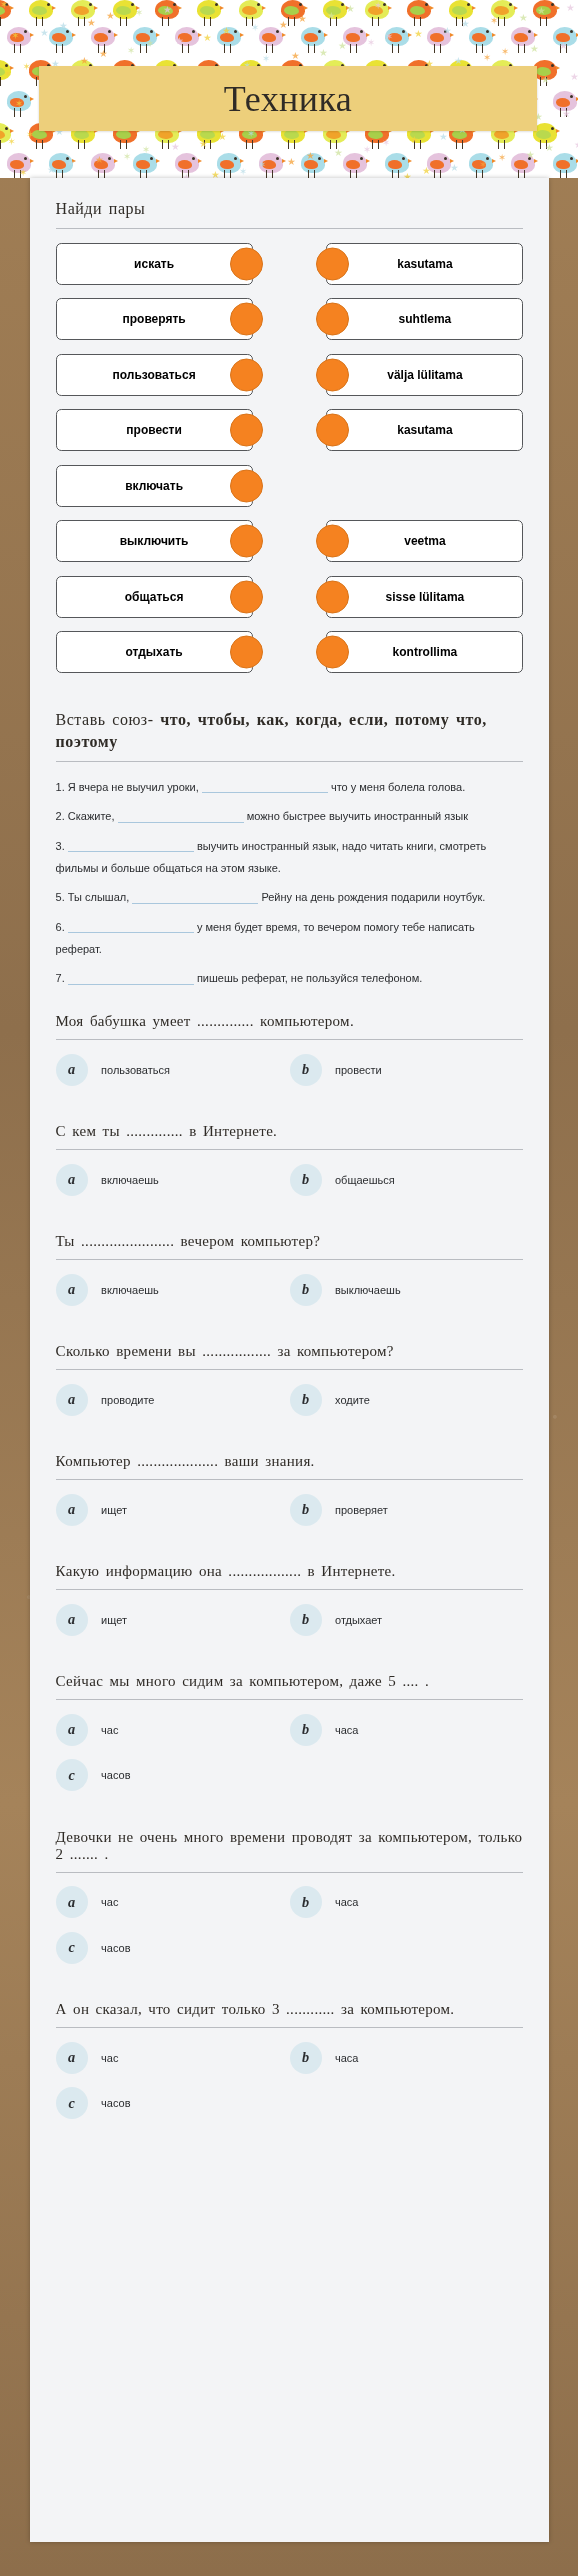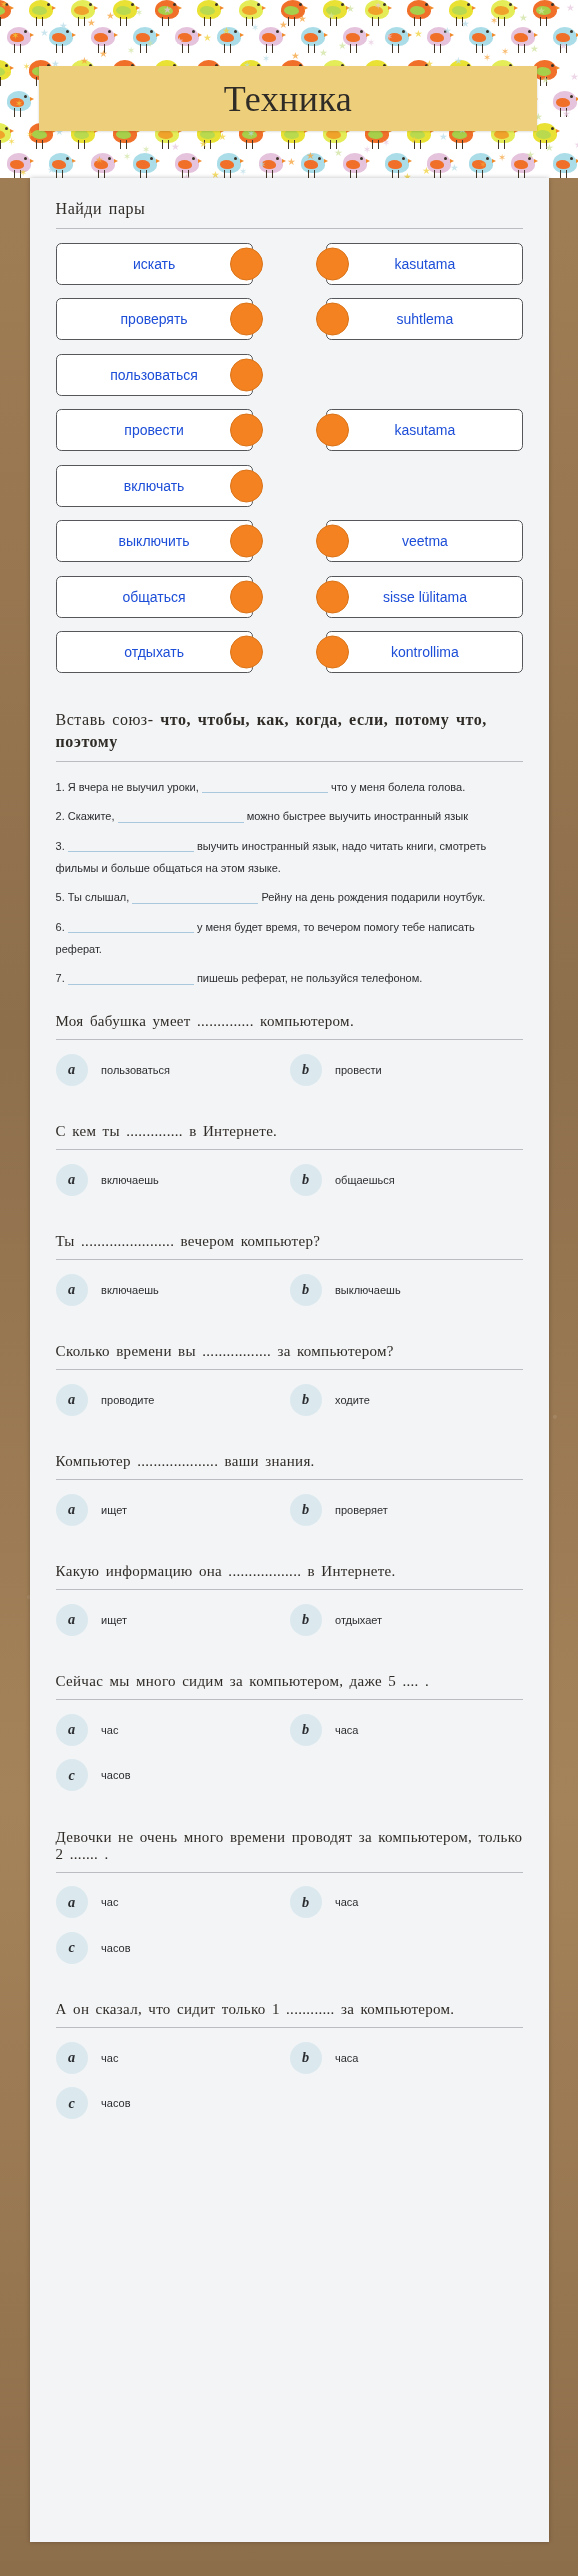--- a/index.html
+++ b/index.html
@@ -163,22 +163,23 @@
   .chip-wrap { position: relative; width: 197px; height: 42px; }
   .chip {
     position: absolute;
     inset: 0;
     background: #ffffff;
     border: 0.8px solid #55575a;
     border-radius: 5.3px;
     display: flex;
     align-items: center;
     justify-content: center;
-    font-size: 14px;
-    color: #1d4ed8;
+    font-size: 12px;
+    color: #000000;
+    font-weight: bold;
   }
   .dot {
     position: absolute;
     top: 50%;
     transform: translateY(-50%);
     width: 33px; height: 33px;
     border-radius: 50%;
     background: #f58220;
     border: 0.8px solid #d9741a;
     z-index: 3;
@@ -1070,20 +1071,24 @@
           <div class="chip-wrap right">
             <div class="chip">suhtlema</div>
             <div class="dot"></div>
           </div>
         </div>
         <div class="pair-row">
           <div class="chip-wrap left">
             <div class="chip">пользоваться</div>
             <div class="dot"></div>
           </div>
+          <div class="chip-wrap right">
+            <div class="chip">välja lülitama</div>
+            <div class="dot"></div>
+          </div>
         </div>
         <div class="pair-row">
           <div class="chip-wrap left">
             <div class="chip">провести</div>
             <div class="dot"></div>
           </div>
           <div class="chip-wrap right">
             <div class="chip">kasutama</div>
             <div class="dot"></div>
           </div>
@@ -1256,21 +1261,21 @@
               <div class="badge">b</div>
               <span class="txt">часа</span>
             </div>
             <div class="opt">
               <div class="badge">c</div>
               <span class="txt">часов</span>
             </div>
           </div>
         </div>
         <div class="mc">
-          <div class="q">А он сказал, что сидит только  1 ............ за компьютером.</div>
+          <div class="q">А он сказал, что сидит только  3 ............ за компьютером.</div>
           <hr class="rule">
           <div class="opts">
             <div class="opt">
               <div class="badge">a</div>
               <span class="txt">час</span>
             </div>
             <div class="opt">
               <div class="badge">b</div>
               <span class="txt">часа</span>
             </div>

